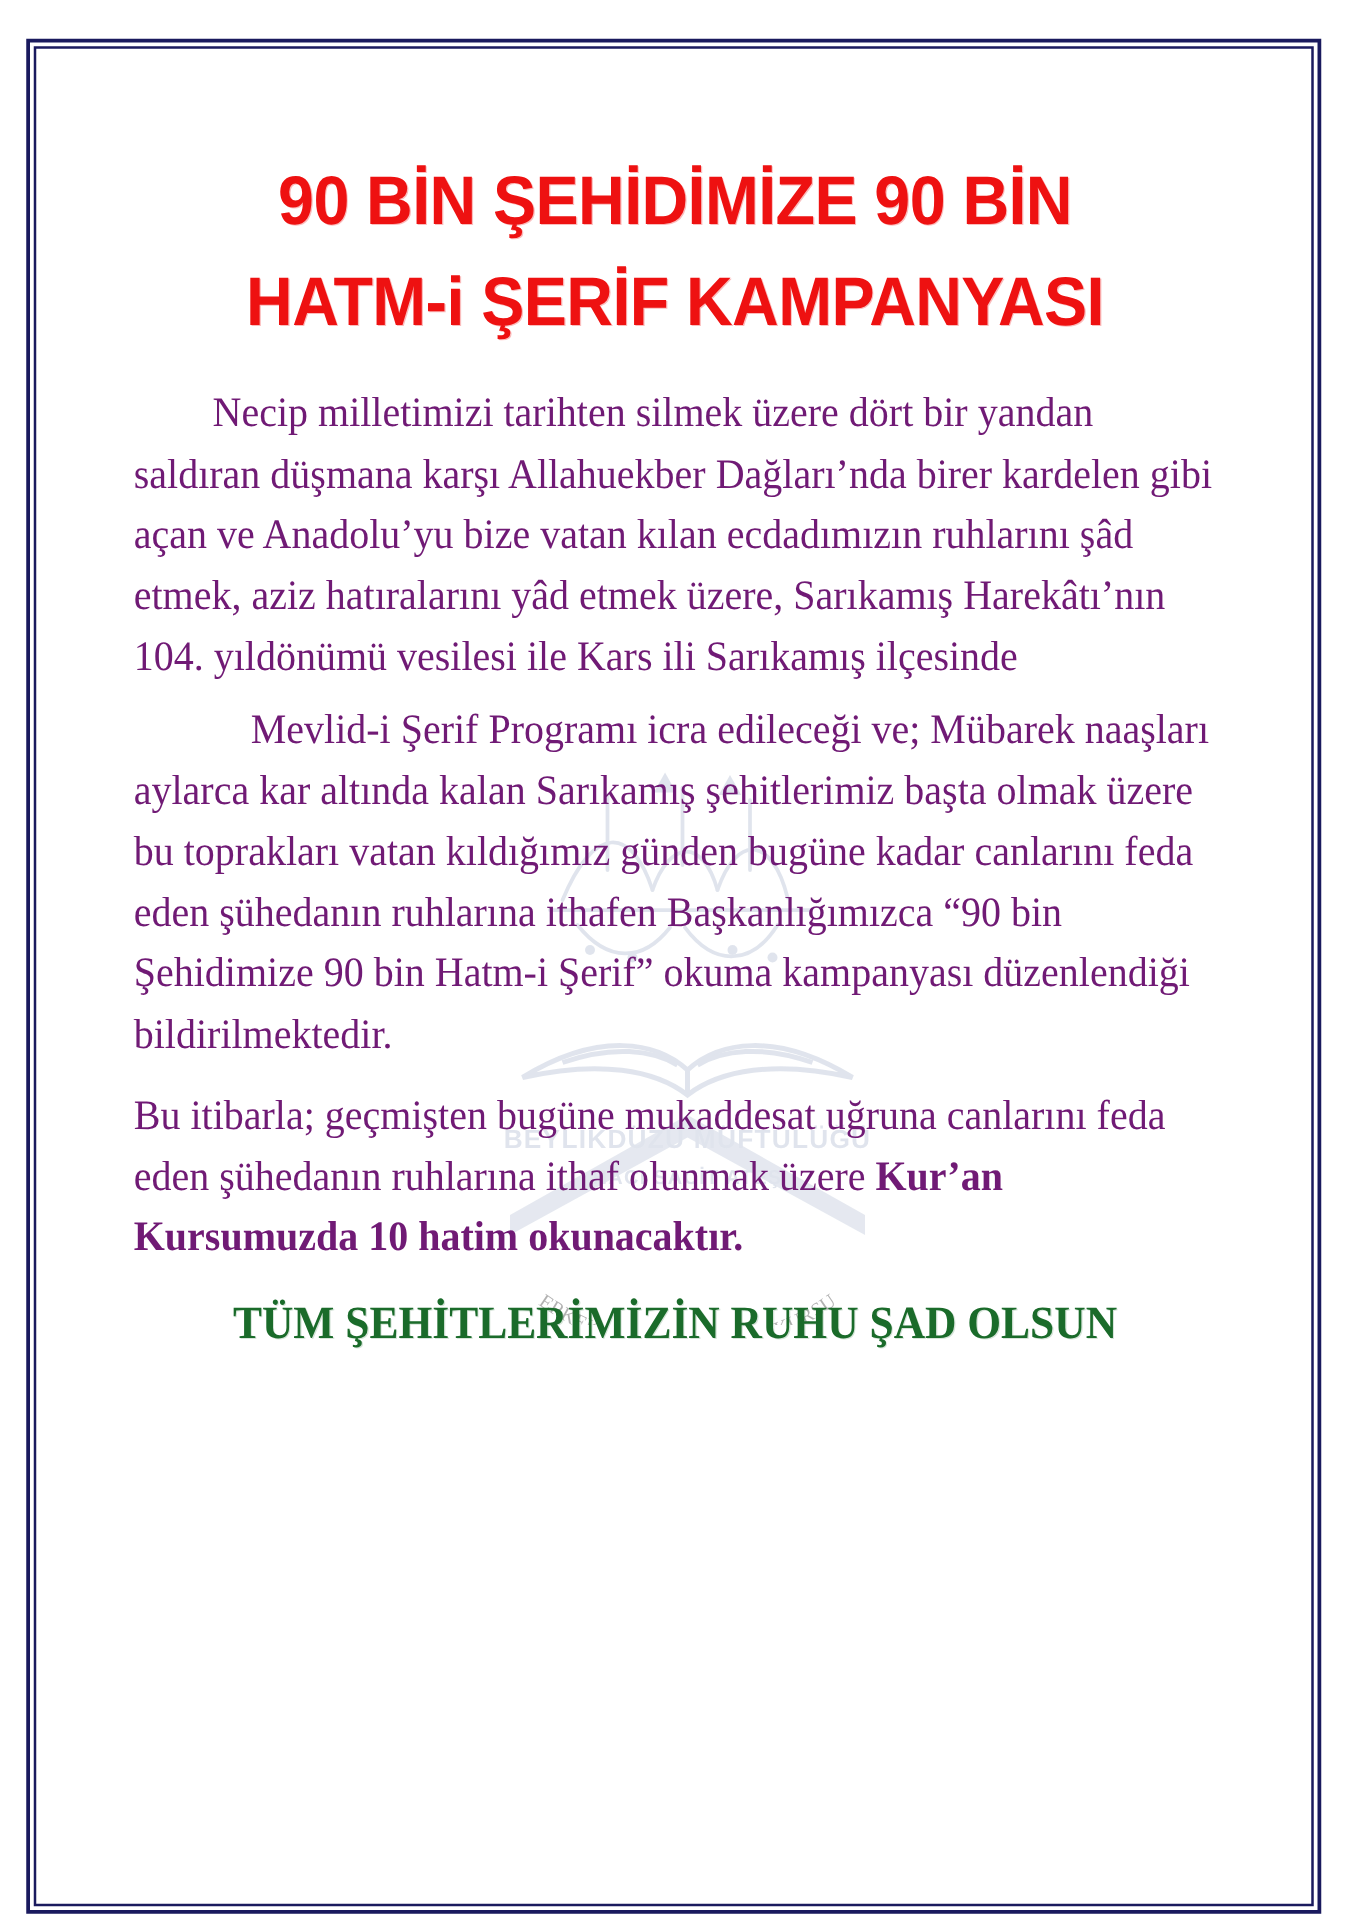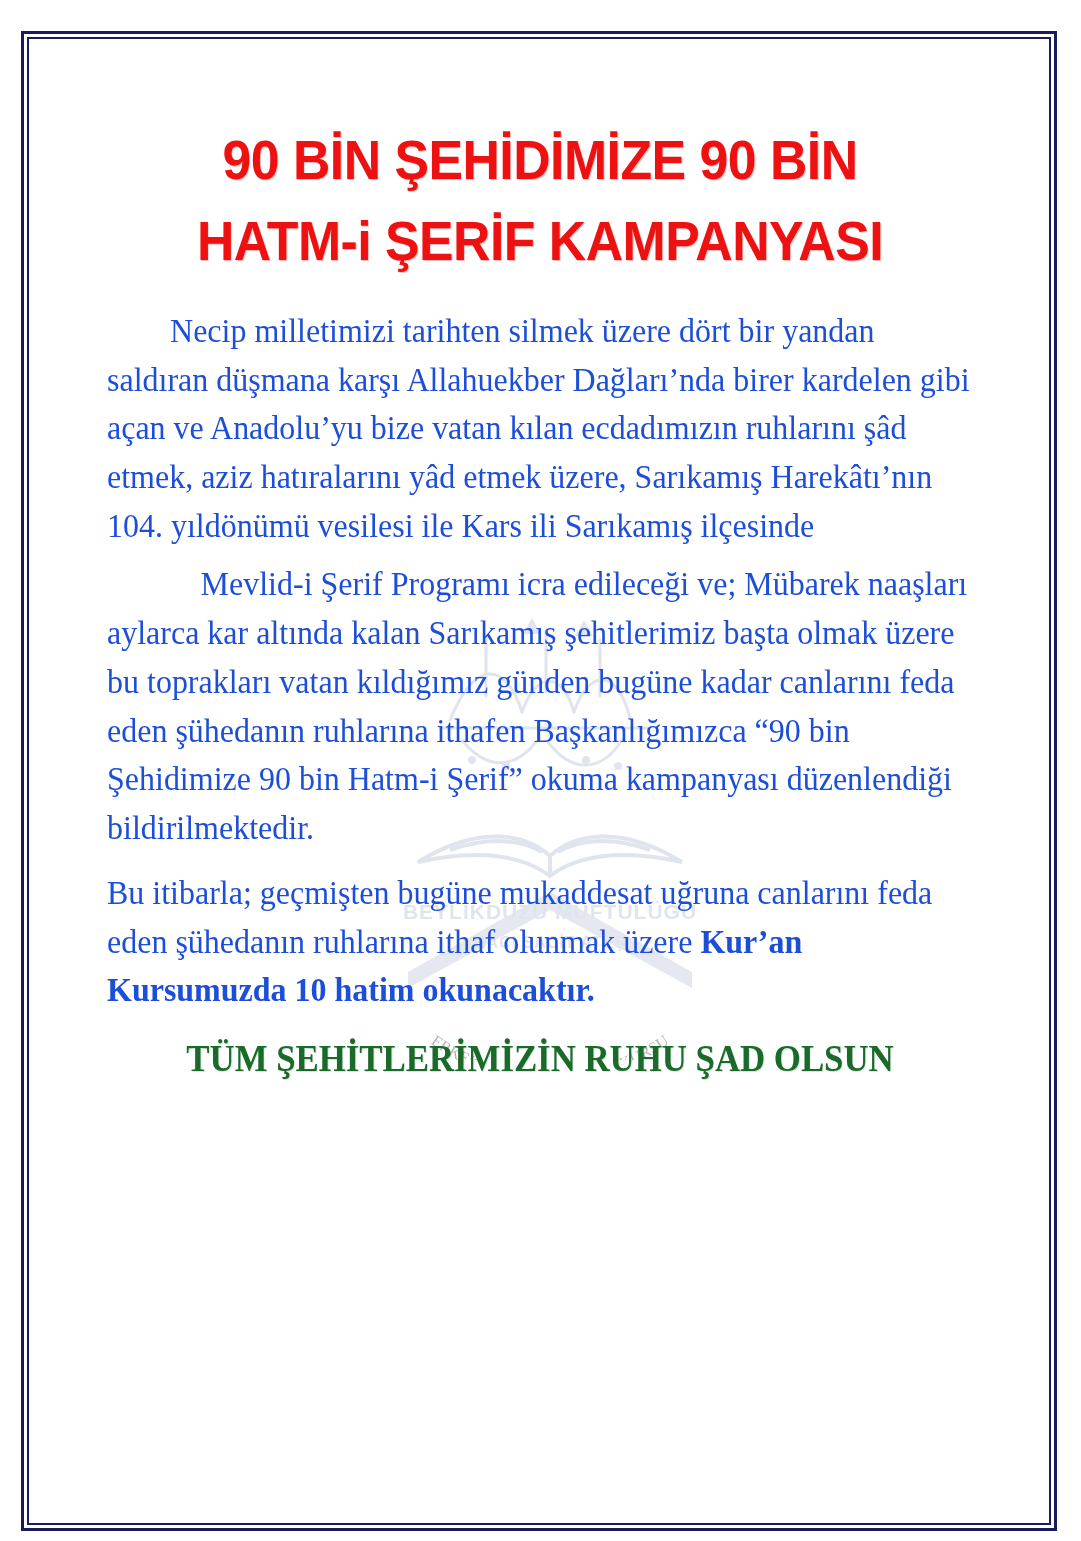--- a/index.html
+++ b/index.html
@@ -102,21 +102,21 @@
     margin: 0;
     text-shadow: 1px 1px 0 rgba(238,17,17,0.28);
     transform: scaleX(0.94);
     transform-origin: center top;
   }
 
   .body-block {
     margin-top: 24px;
     font-size: 33.5px;
     line-height: 1.455;
-    color: #1d4ed8;
+    color: #701a75;
     text-align: left;
   }
   .para {
     margin: 0 0 6px 0;
     transform: scaleX(0.955);
     transform-origin: left top;
     width: 104.7%;
   }
   .indent-1 { text-indent: 66px; }
   .indent-2 { text-indent: 98px; }

